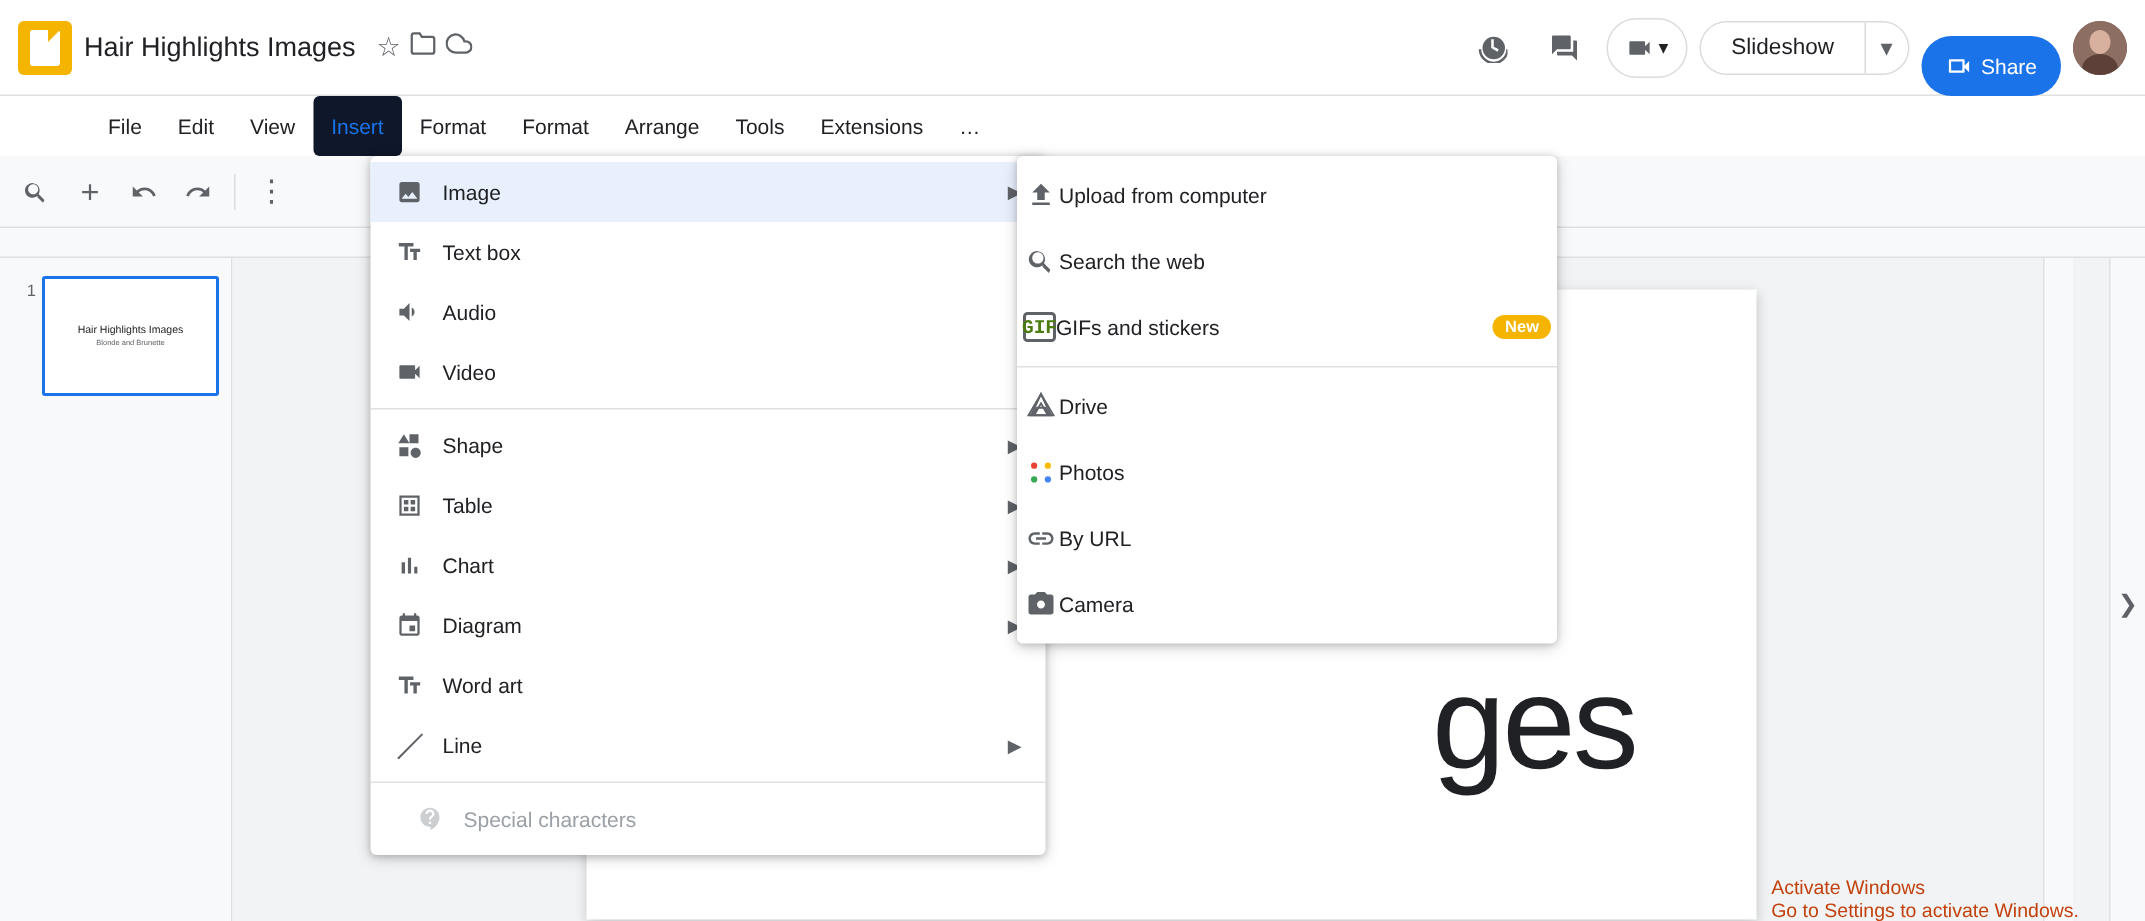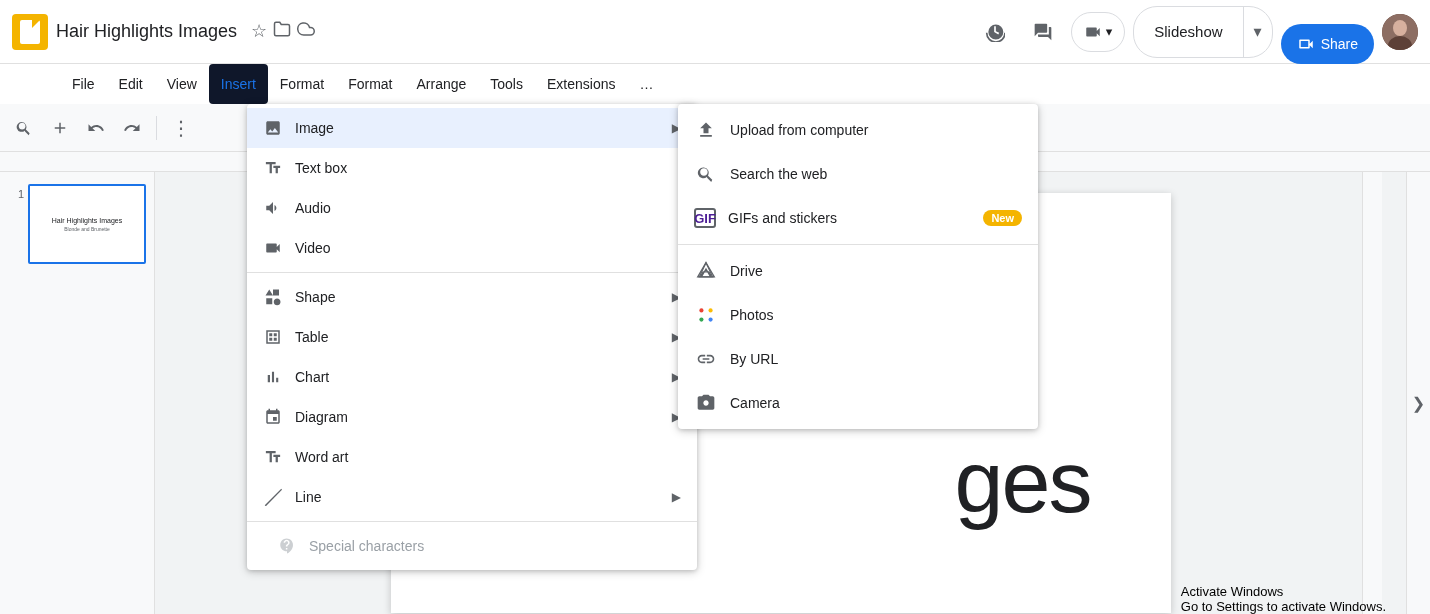--- a/index.html
+++ b/index.html
@@ -32,21 +32,21 @@
     .top-bar-right { display: flex; align-items: center; gap: 8px; }
     .history-btn, .comments-btn, .meet-btn { 
       width: 40px; height: 40px; border-radius: 50%; 
       display: flex; align-items: center; justify-content: center;
       cursor: pointer; color: #5f6368; font-size: 20px;
       border: none; background: transparent;
     }
     .meet-btn { gap: 4px; width: auto; border-radius: 20px; padding: 0 12px; border: 1px solid #dadce0; font-size: 14px; color: #202124; }
     .slideshow-btn {
       background: #fff; border: 1px solid #dadce0; border-radius: 24px;
-      display: flex; align-items: center; height: 52px; overflow: hidden; cursor: pointer;
+      display: flex; align-items: center; height: 36px; overflow: hidden; cursor: pointer;
     }
     .slideshow-main {
       padding: 0 20px; font-size: 15px; color: #202124; border-right: 1px solid #dadce0;
       height: 100%; display: flex; align-items: center;
     }
     .slideshow-arrow {
       padding: 0 10px; height: 100%; display: flex; align-items: center; color: #5f6368;
     }
     .share-btn {
       background: #1a73e8; color: #fff; border: none; border-radius: 20px;
@@ -112,21 +112,21 @@
     .slide-canvas {
       background: #fff; width: 780px; height: 420px;
       box-shadow: 0 2px 8px rgba(0,0,0,0.2);
       display: flex; align-items: center; justify-content: center;
       position: relative;
     }
     .slide-text {
       font-size: 72px; color: #202124; font-weight: 400; letter-spacing: -2px;
     }
     .activate-windows {
-      position: absolute; bottom: 20px; right: 20px; color: #000000; font-size: 13px;
+      position: absolute; bottom: 20px; right: 20px; color: #c2410c; font-size: 13px;
     }
 
     
     .right-panel-btn {
       width: 24px; background: #f8f9fa; border-left: 1px solid #e0e0e0;
       display: flex; align-items: center; justify-content: center; cursor: pointer; color: #5f6368;
     }
 
     
     .insert-menu {
@@ -146,22 +146,22 @@
     .menu-sep { height: 1px; background: #e0e0e0; margin: 4px 0; }
     .menu-item-disabled { color: #9aa0a6; padding-left: 30px; }
 
     .image-submenu {
       position: absolute; top: 104px; left: 678px; z-index: 1001;
       background: #fff; border-radius: 4px;
       box-shadow: 0 2px 10px rgba(0,0,0,0.2), 0 1px 4px rgba(0,0,0,0.15);
       width: 360px; padding: 4px 0;
     }
     .sub-menu-item {
-      display: flex; align-items: center; padding: 0 16px; height: 44px;
-      font-size: 14px; color: #202124; cursor: pointer; gap: 12px;
+      display: flex; align-items: center; padding: 0 4px; height: 44px;
+      font-size: 14px; color: #202124; cursor: pointer; 
     }
     .sub-menu-sep { height: 1px; background: #e0e0e0; margin: 4px 0; }
     .new-badge {
       background: #f4b400; color: #fff; font-size: 11px; font-weight: 600;
       padding: 2px 8px; border-radius: 12px; margin-left: auto;
     }
     .sub-icon { width: 24px; height: 24px; display: flex; align-items: center; justify-content: center; color: #5f6368; flex-shrink: 0; }
 
     
     .ruler {
@@ -454,21 +454,21 @@
   <div class="sub-menu-item">
     <span class="sub-icon">
       <svg width="20" height="20" viewBox="0 0 24 24" fill="currentColor">
           <path d="M15.5 14h-.79l-.28-.27A6.5 6.5 0 1013 15.5l.27.28v.79l5 4.99L19.49 19l-4.99-5zm-6 0C7.01 14 5 11.99 5 9.5S7.01 5 9.5 5 14 7.01 14 9.5 11.99 14 9.5 14z"></path>
         </svg>
     </span>
     <span>Search the web</span>
   </div>
 
   <div class="sub-menu-item">
-    <span class="sub-icon" style="font-size:13px;font-weight:700;color:#4c1d95;border:2px solid #5f6368;border-radius:3px;width:22px;height:20px;display:flex;align-items:center;justify-content:center;font-family:Liberation Sans, sans-serif;">GIF</span>
+    <span class="sub-icon" style="font-size:13px;font-weight:700;color:#4d7c0f;border:2px solid #5f6368;border-radius:3px;width:22px;height:20px;display:flex;align-items:center;justify-content:center;font-family:Liberation Mono, monospace;">GIF</span>
     <span>GIFs and stickers</span>
     <span class="new-badge">New</span>
   </div>
 
   <div class="sub-menu-sep"></div>
 
   <div class="sub-menu-item">
     <span class="sub-icon">
       <svg width="20" height="20" viewBox="0 0 24 24" fill="currentColor">
           <path d="M7.71 3.5L1.15 15l3.43 6 6.57-12L7.71 3.5zM1.15 15H14.5l-3.43 6H4.58l-3.43-6zm12.34 0L20.85 3.5H14.5L7.79 15h5.7zm7.36-11.5l-6.57 11.5 3.43 6h.57l6-11.5-3.43-6z" style="display:none"></path>

